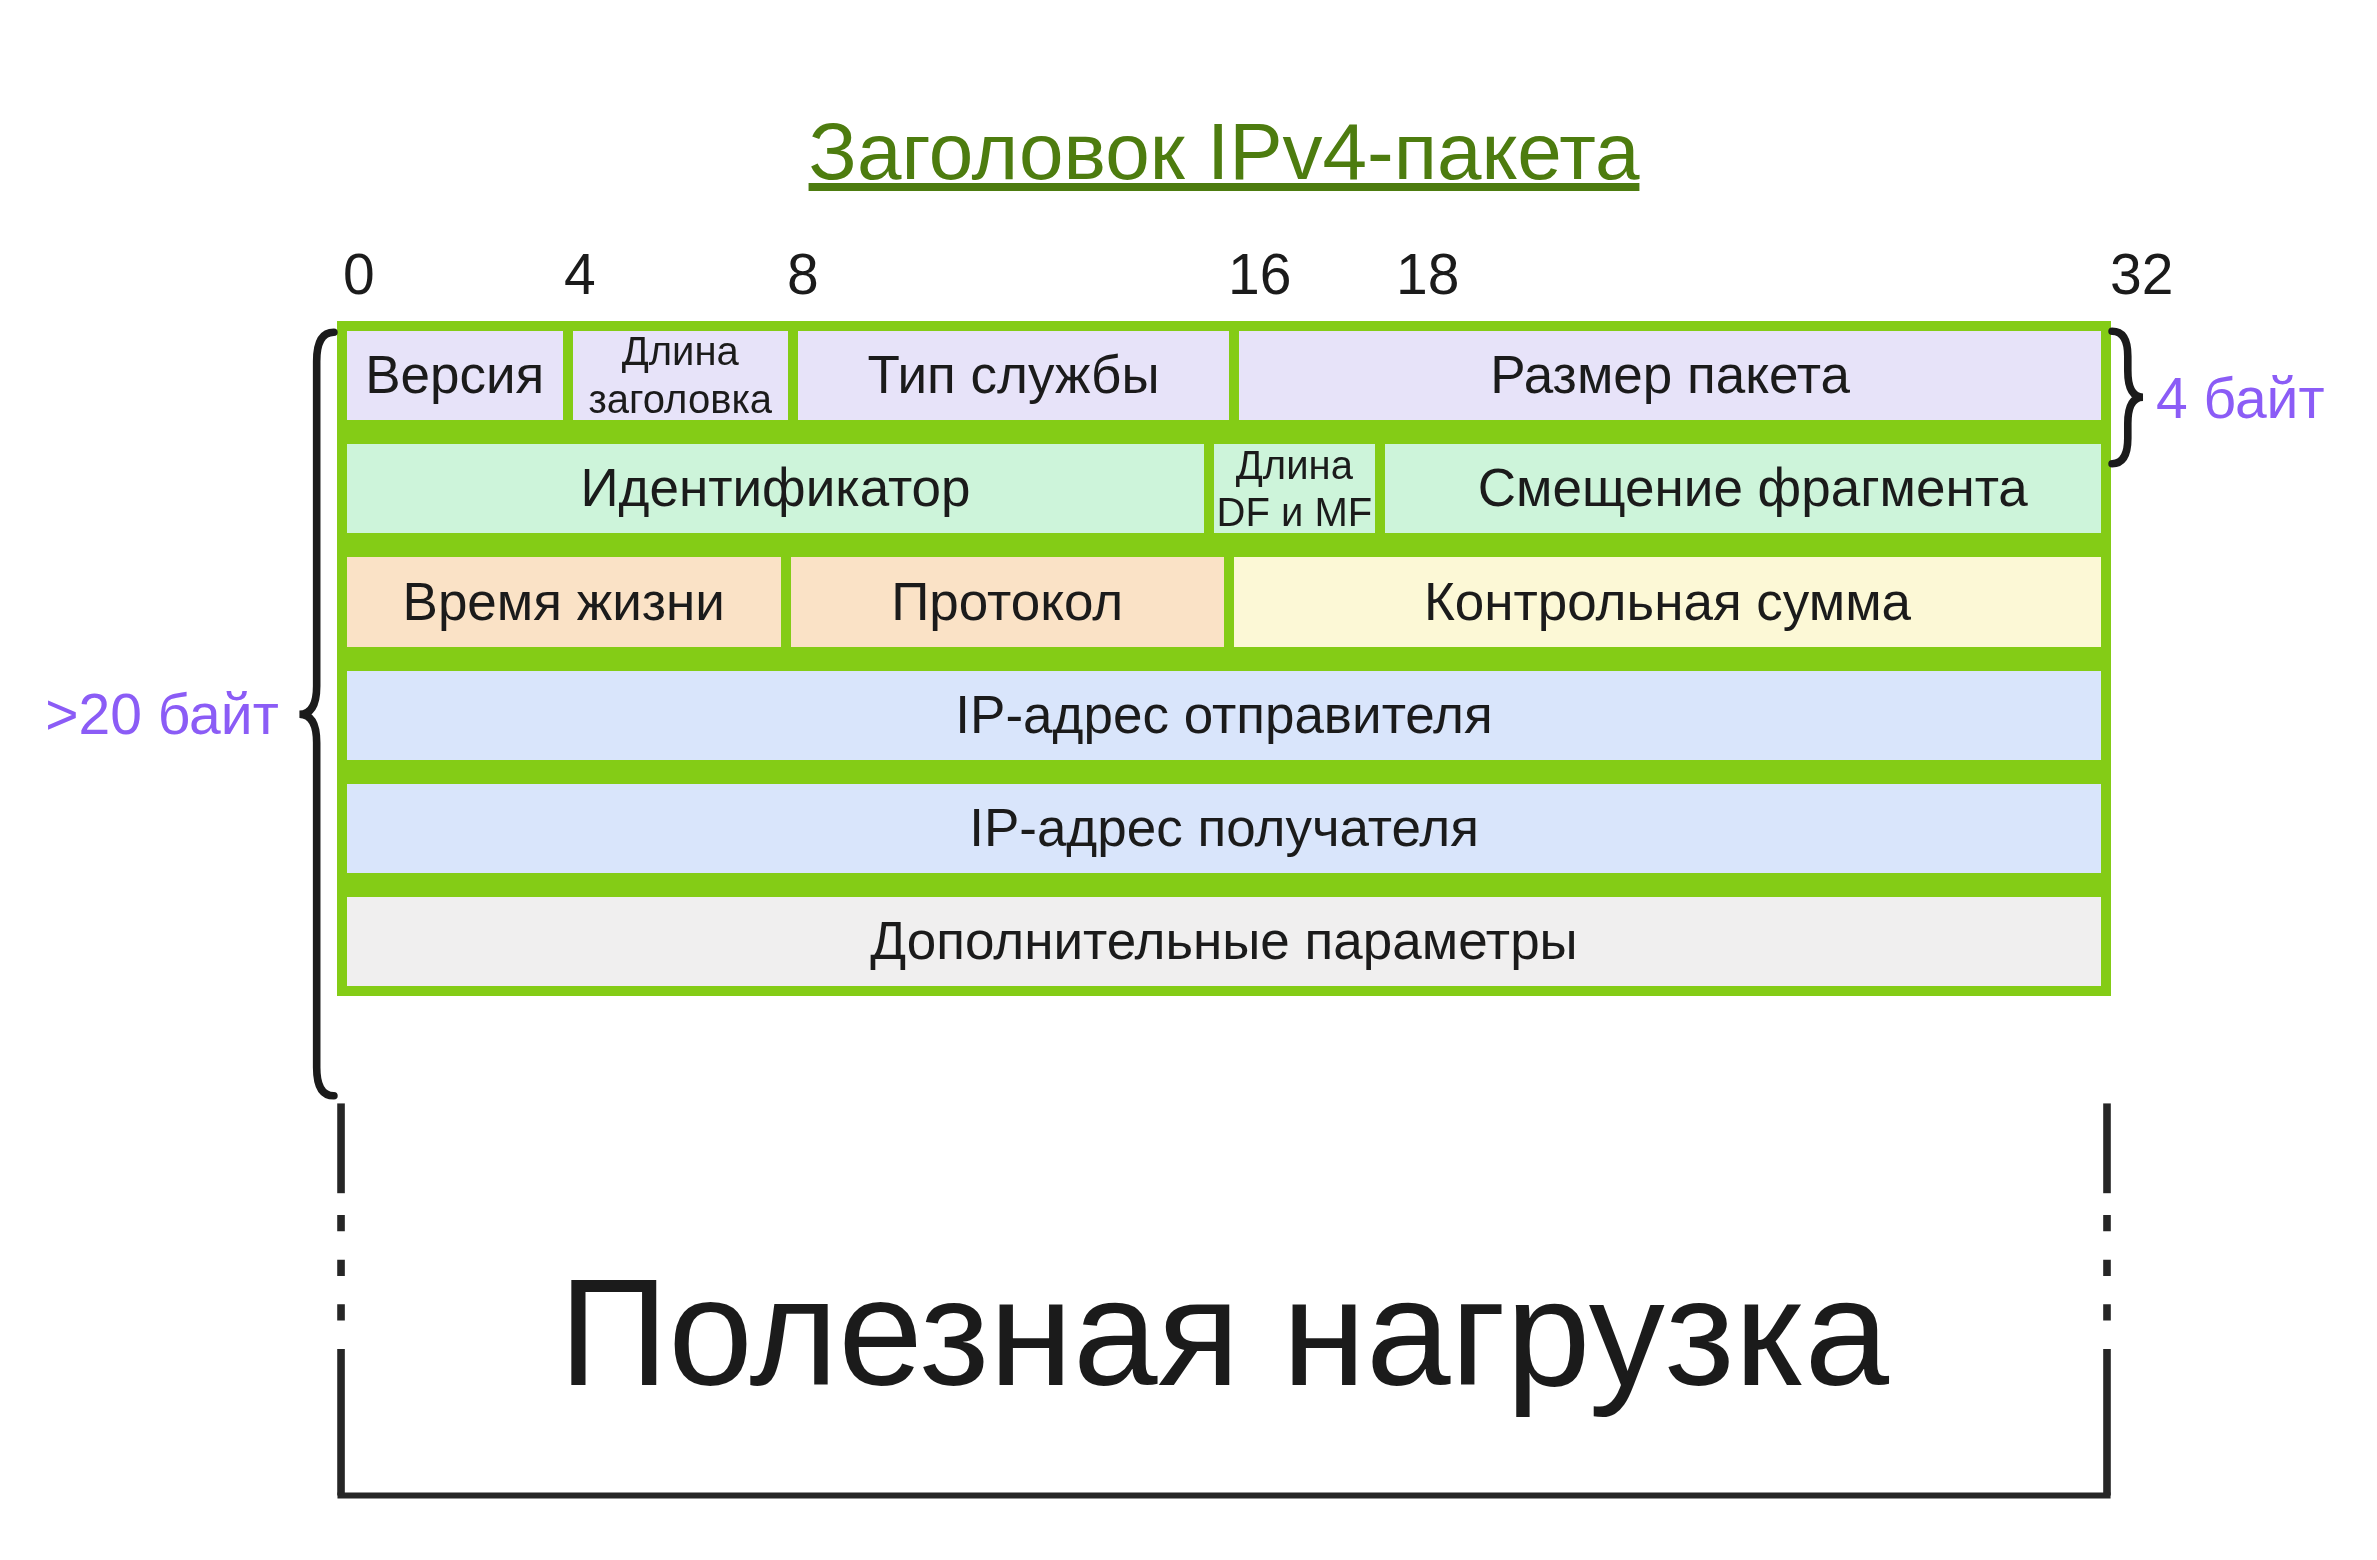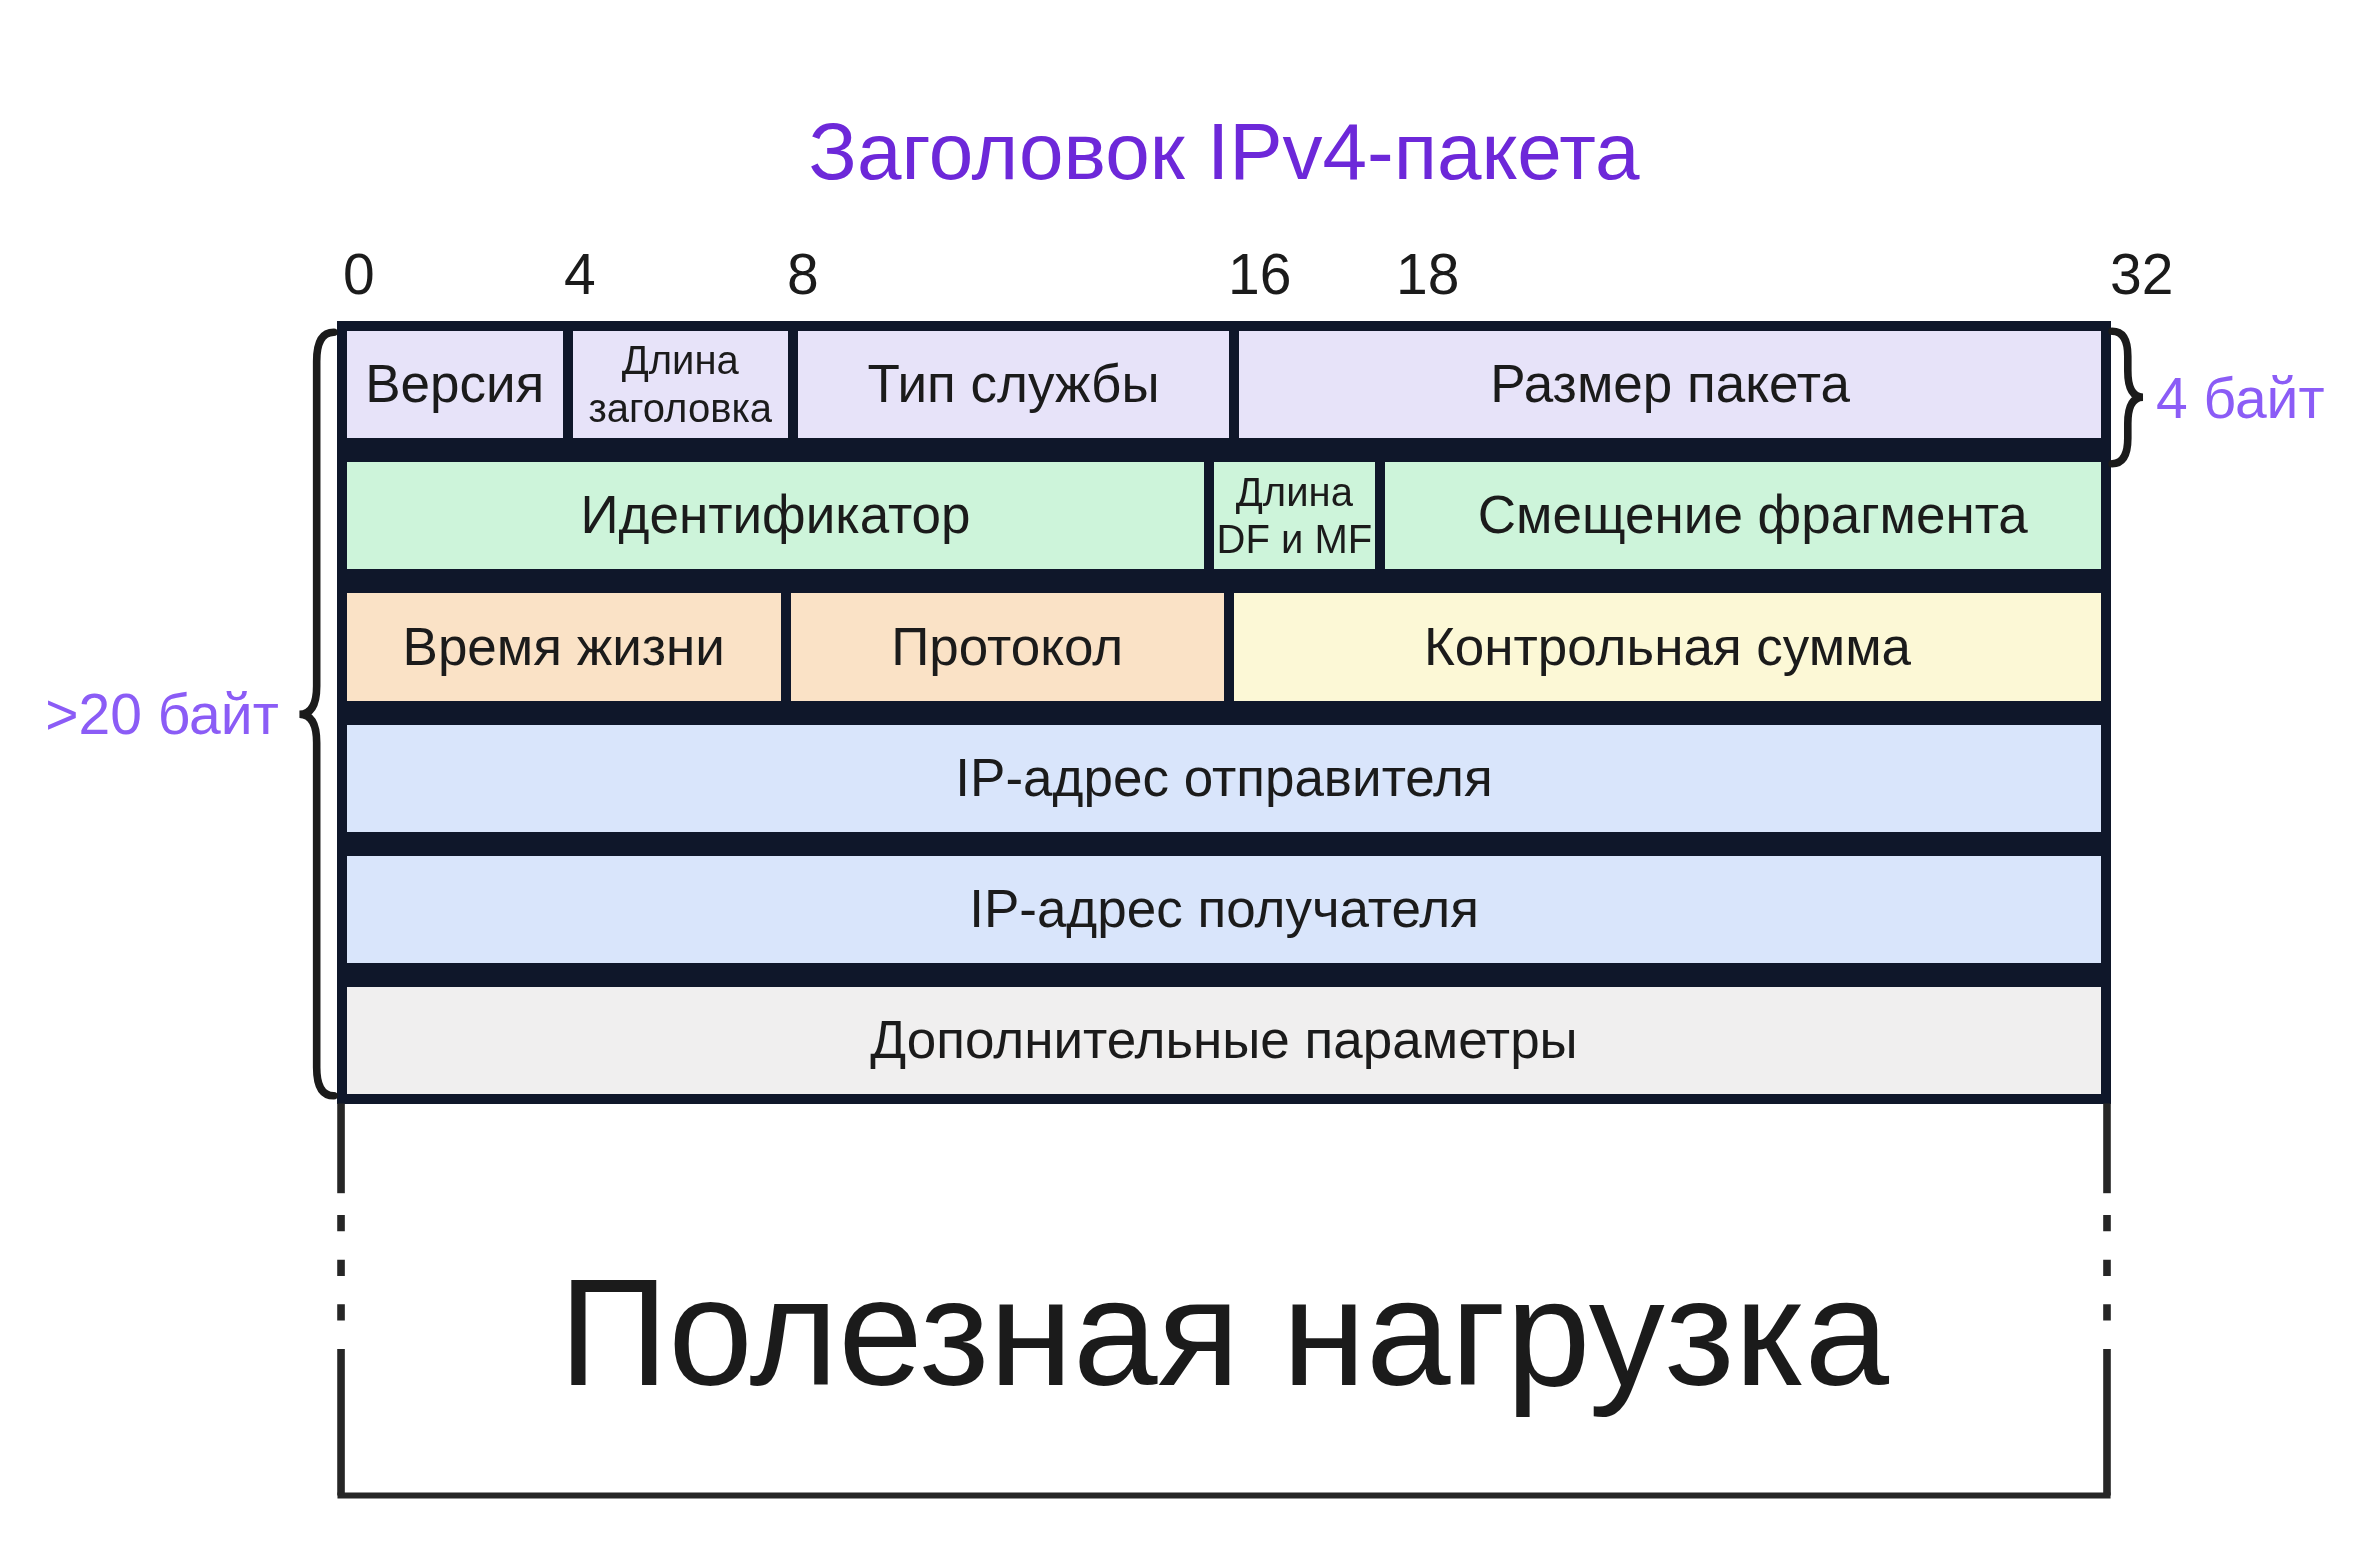--- a/index.html
+++ b/index.html
@@ -1,26 +1,26 @@
 <!DOCTYPE html>
 <html style="font-size:8px"><head>
 <meta charset="utf-8">
 <style>
   html,body{margin:0;padding:0;background:#ffffff;}
   body{font-family:"Liberation Sans","DejaVu Sans",sans-serif;color:#1b1b1b;}
   .canvas{position:relative;width:2377px;height:1560px;background:#ffffff;overflow:hidden;}
 
   .title{position:absolute;left:337px;top:108px;width:1774px;text-align:center;
-         font-size:80px;line-height:1.1;color:#6d28d9;white-space:nowrap;}
+         font-size:80px;line-height:1.1;color:#4d7c0f;white-space:nowrap;text-decoration:underline;}
 
   .bit-label{position:absolute;top:243px;font-size:57px;line-height:1.1;color:#1b1b1b;}
 
   
-  .header-box{position:absolute;left:337px;top:321px;width:1774px;height:783px;
-              background:#0f172a;box-sizing:border-box;padding:10px;
+  .header-box{position:absolute;left:337px;top:321px;width:1774px;height:675px;
+              background:#84cc16;box-sizing:border-box;padding:10px;
               display:flex;flex-direction:column;gap:24px;}
   .hrow{display:flex;gap:10px;flex:1 1 0;min-height:0;}
   .cell{flex-basis:0;display:flex;flex-direction:column;align-items:center;justify-content:center;
         text-align:center;font-size:53px;line-height:1.18;color:#1b1b1b;overflow:hidden;}
   .cell.small{font-size:40px;}
   .b3{flex-grow:3;} .b4{flex-grow:4;} .b8{flex-grow:8;} .b13{flex-grow:13;} .b16{flex-grow:16;} .b32{flex-grow:32;}
 
   
   .payload-box{position:absolute;left:337px;top:1104px;width:1774px;height:458px;
                display:flex;align-items:center;justify-content:center;}

